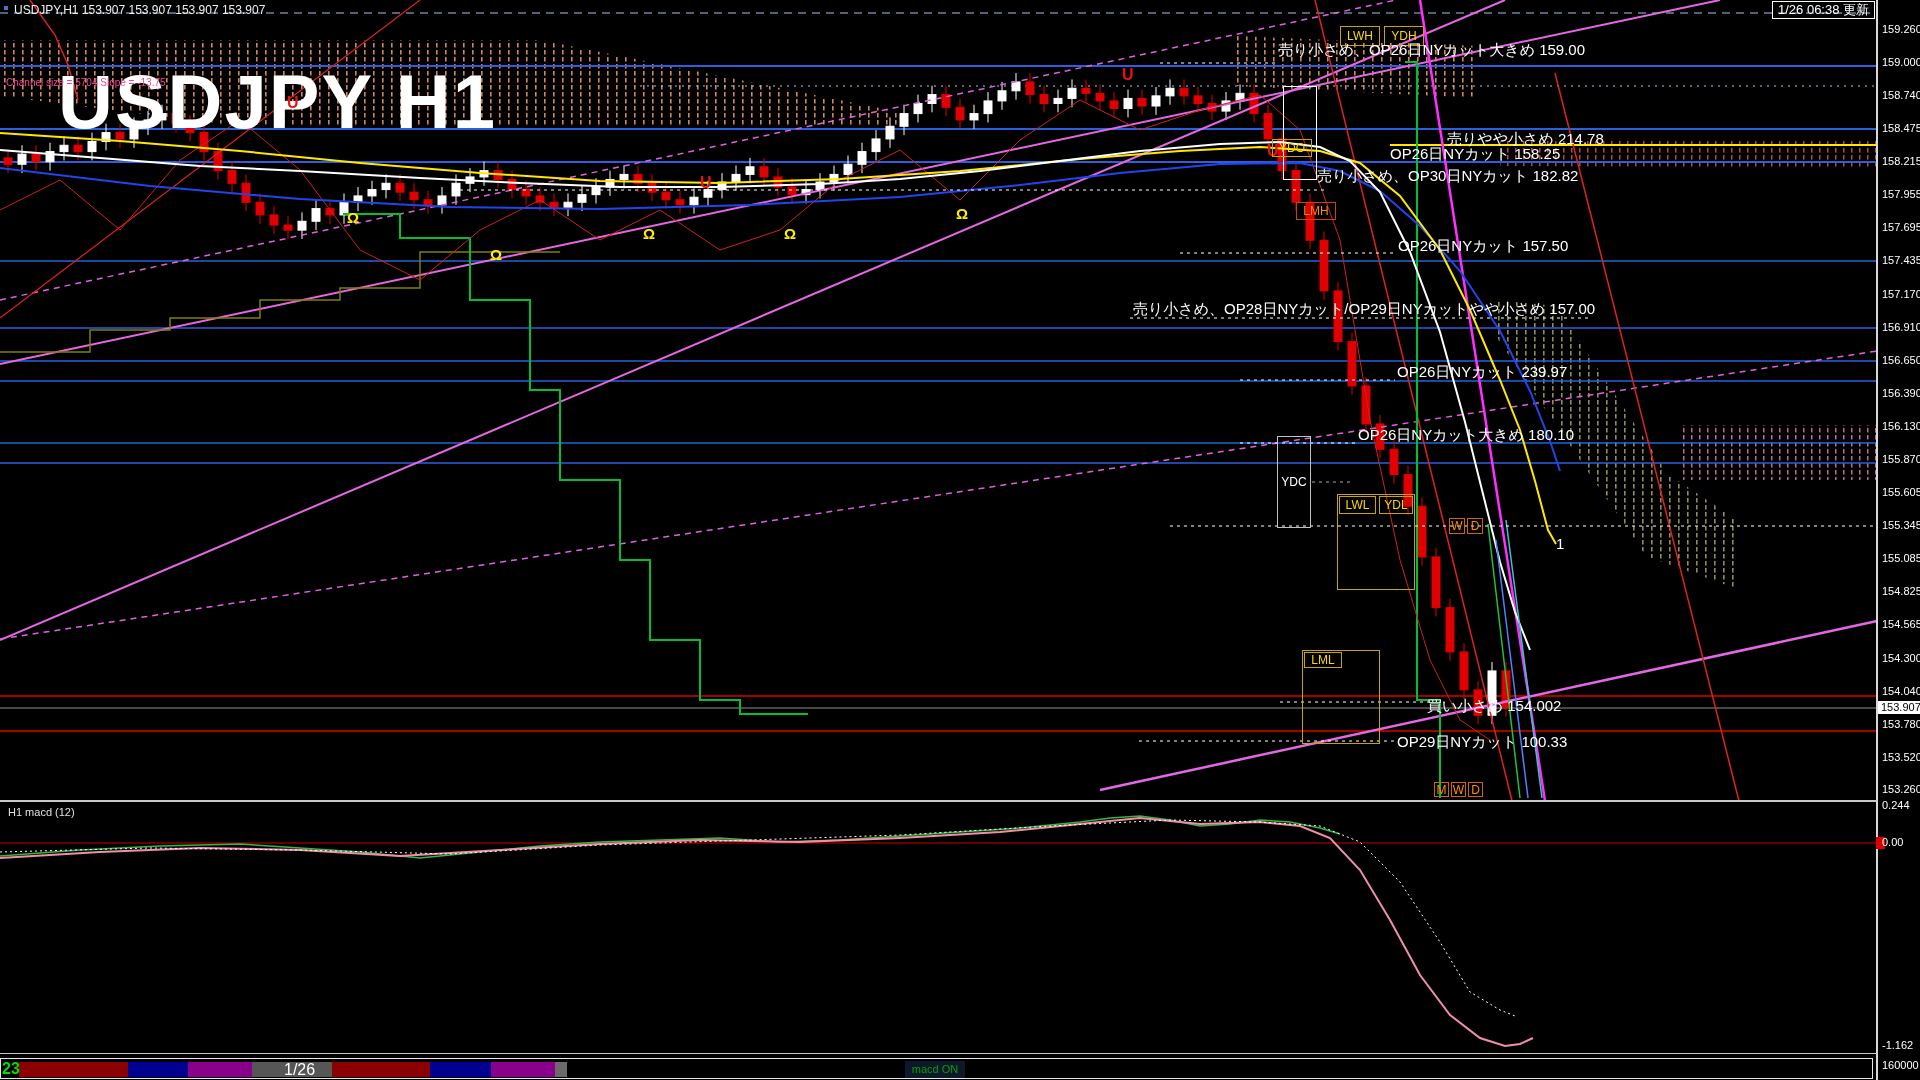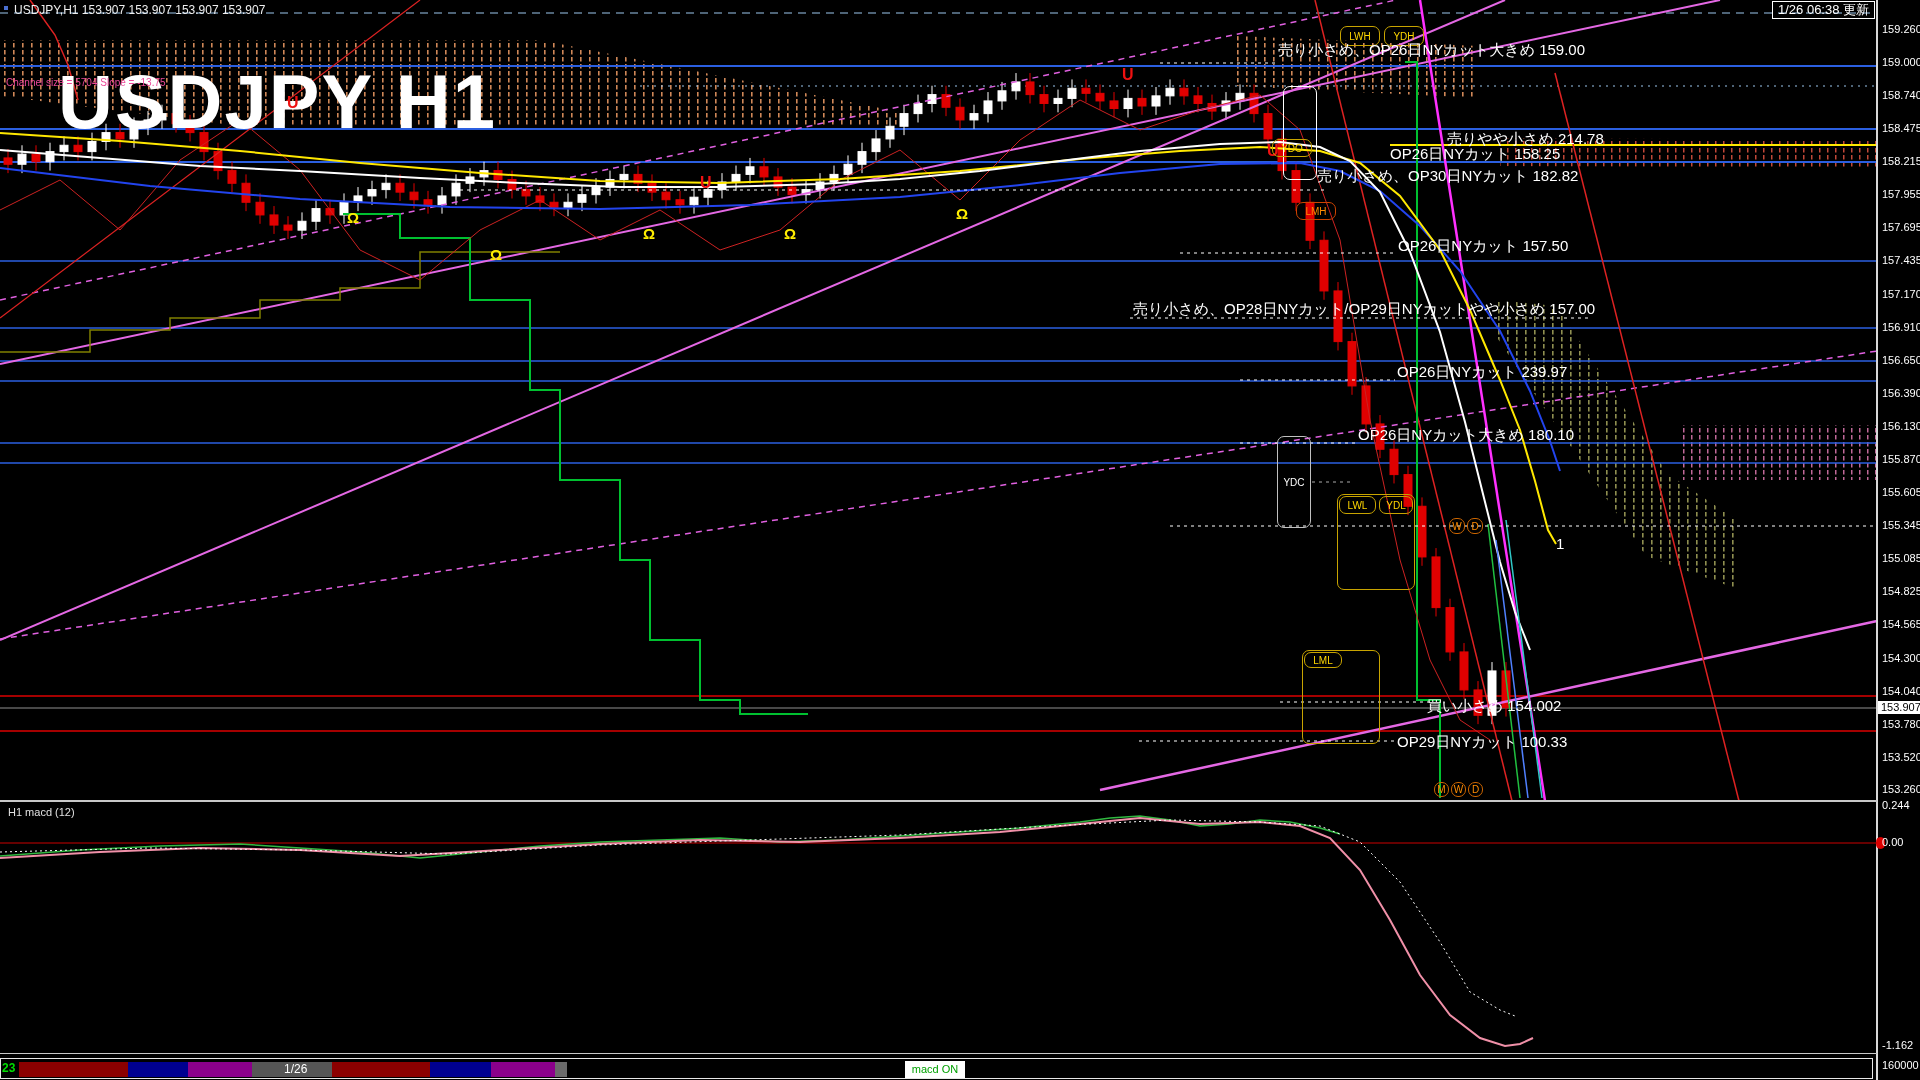--- a/index.html
+++ b/index.html
@@ -13,28 +13,28 @@
   .updated{position:absolute;left:1772px;top:1px;height:16px;line-height:16px;padding:0 5px;
            border:1px solid #fff;font-size:13px;color:#fff;z-index:12;white-space:nowrap;}
   .channel{position:absolute;left:6px;top:77px;font-size:10px;color:#ec4899;z-index:7;white-space:nowrap;}
   .annot{position:absolute;font-size:15px;color:#fff;white-space:nowrap;z-index:12;line-height:16px;}
   .axis-label{position:absolute;left:1882px;font-size:11px;color:#fff;line-height:13px;z-index:12;white-space:nowrap;}
   .axis-current{position:absolute;left:1878px;font-size:11px;line-height:13px;background:#fff;color:#000;
                 padding:0 3px;z-index:13;}
   .vaxis{position:absolute;left:1876px;top:0;width:2px;height:1080px;background:#d8d8d8;z-index:10;}
   .sep{position:absolute;left:0;width:1877px;height:2px;background:#c8c8c8;z-index:10;}
   .box{position:absolute;display:flex;align-items:center;justify-content:center;
-       font-size:10px;z-index:11;box-sizing:border-box;border-radius:7px;}
+       font-size:12px;z-index:11;box-sizing:border-box;}
   .icon{position:absolute;font-weight:bold;z-index:8;line-height:14px;}
   .macd-label{position:absolute;left:8px;top:806px;font-size:11px;color:#e0e0e0;z-index:12;white-space:nowrap;}
   .bbar{position:absolute;left:0;top:1058px;width:1873px;height:21px;border:1px solid #e8e8e8;
         background:#000;z-index:11;box-sizing:border-box;}
   .seg{position:absolute;top:1062px;height:15px;z-index:12;}
-  .bbar-txt{position:absolute;font-size:12px;z-index:13;line-height:15px;white-space:nowrap;}
-  .macd-chip{position:absolute;left:905px;top:1061px;width:60px;height:17px;background:#ffffff;
+  .bbar-txt{position:absolute;font-size:16px;z-index:13;line-height:15px;white-space:nowrap;}
+  .macd-chip{position:absolute;left:905px;top:1061px;width:60px;height:17px;background:#0f172a;
              color:#00a000;font-size:11px;text-align:center;line-height:17px;z-index:13;}
 </style>
 </head>
 <body>
 
 <svg id="cv" width="1920" height="1080">
   <defs>
     <pattern id="hatchOrange" width="9" height="7" patternUnits="userSpaceOnUse">
       <rect x="4" y="1" width="1.6" height="4.5" fill="#d08858"></rect>
     </pattern>

